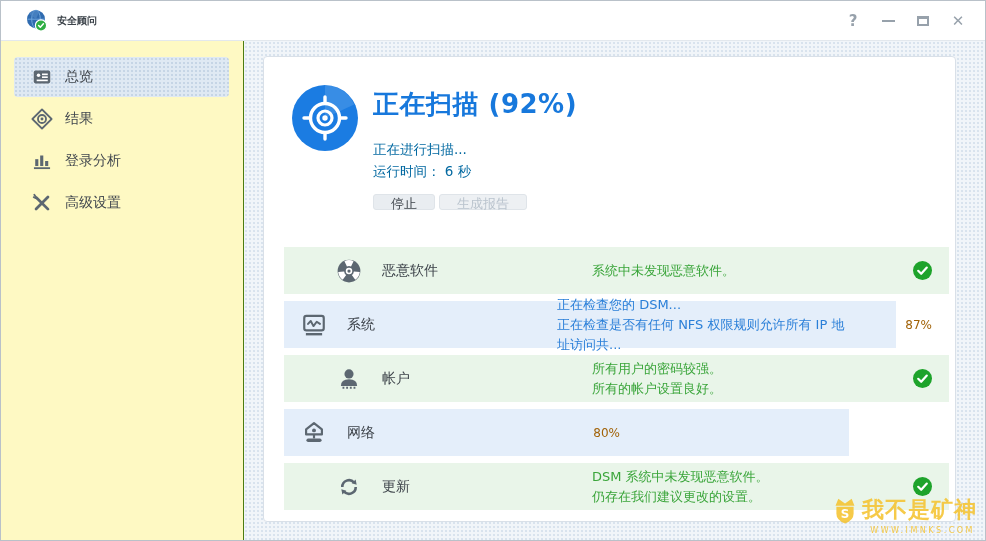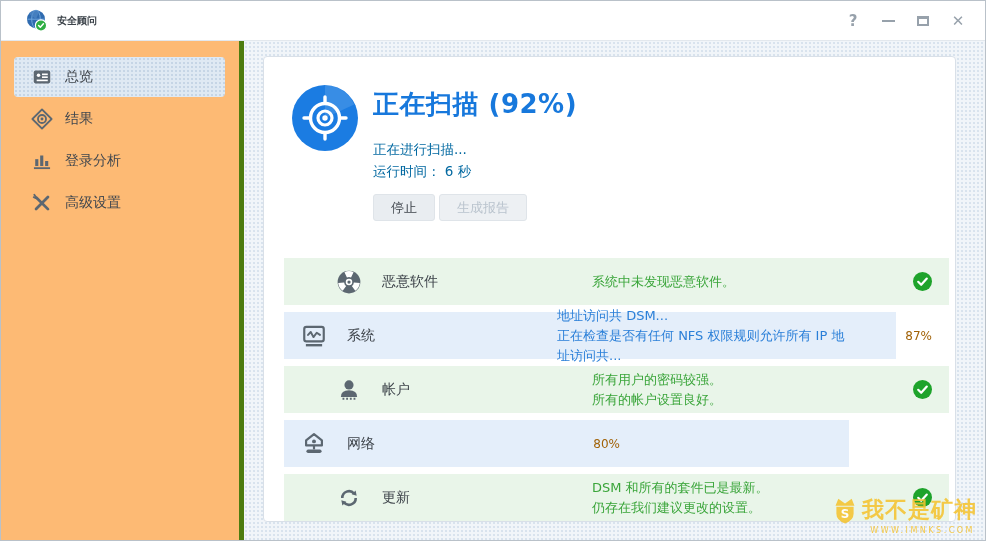--- a/index.html
+++ b/index.html
@@ -14,37 +14,37 @@
   .app-title { font-size:10px; font-weight:bold; color:#3c434a; }
   .titlebar-right { display:flex; align-items:center; gap:13px; }
   .winbtn { width:22px; height:22px; display:flex; align-items:center; justify-content:center; color:#97a1ab; font-size:15px; font-weight:bold; cursor:pointer; }
   .min-glyph { width:13px; height:2px; background:#97a1ab; }
   .max-glyph { width:12px; height:10px; border:2px solid #97a1ab; border-top-width:3px; }
 
   
   .app-body { flex:1; display:flex; min-height:0; }
 
   
-  .sidebar { width:243px; flex:0 0 243px; background:#fdba74; border-right:5px solid #4d7c0f; padding-top:16px; }
+  .sidebar { width:243px; flex:0 0 243px; background:#fef9c3; border-right:1px solid #4d7c0f; padding-top:16px; }
   .side-item { height:40px; margin:0 14px 2px 13px; border-radius:4px; display:flex; align-items:center; padding-left:17px; gap:12px; font-size:14px; color:#41474e; cursor:pointer; }
   .side-item.selected { background-color:#dfe9f3; background-image:radial-gradient(rgba(150,175,205,.35) 1px, transparent 1px); background-size:4px 4px; }
   .side-item .icn { display:flex; width:22px; justify-content:center; }
 
   
   .main { flex:1; background-color:#f1f5f9; background-image:radial-gradient(rgba(160,185,210,.3) 1px, transparent 1px); background-size:4px 4px; padding:15px 0 0 19px; position:relative; }
   .card { width:693px; height:466px; background:#fff; border:1px solid #d9e0e8; border-radius:4px; }
 
   
   .scan-header { display:flex; padding:28px 0 0 28px; }
   .scan-icon { width:66px; height:66px; flex:0 0 66px; }
   .scan-info { margin-left:15px; padding-top:2px; }
   .scan-title { font-size:26px; font-weight:bold; color:#1778dc; letter-spacing:0.5px; margin-bottom:16px; }
   .scan-line { font-size:13.5px; color:#0369a1; line-height:22px; }
   .scan-buttons { margin-top:12px; display:flex; gap:4px; }
-  .btn { height:27px; padding:0 17px; background:#e9edf1; border:1px solid #dfe4e9; border-radius:3px; font-size:13px; color:#3d434a; font-family:inherit; cursor:pointer; }
+  .btn { height:16px; padding:0 17px; background:#e9edf1; border:1px solid #dfe4e9; border-radius:3px; font-size:13px; color:#3d434a; font-family:inherit; cursor:pointer; }
   .btn.disabled { color:#b9c3cd; background:#edf0f3; cursor:default; }
 
   
   .rows { margin:37px 6px 0 20px; }
   .row { height:47px; margin-bottom:7px; display:flex; align-items:center; position:relative; background:#fff; }
   .row.green { background:#e9f5e9;padding-left:35px; }
   .row-fill { position:absolute; left:0; top:0; bottom:0; width:0; background:#e4eefa; z-index:0; }
   .row > .cell { position:relative; z-index:1; }
   .row-icon { margin-left:17px; width:26px; display:flex; justify-content:center; }
   .row-label { margin-left:20px; width:190px; color:#3d434a; font-size:14px; }
@@ -207,21 +207,21 @@
             <div class="row-fill" style="width: 92%;"></div>
             <span class="cell row-icon">
               <svg width="26" height="26" viewBox="0 0 24 24">
                 <rect x="3" y="3.5" width="18" height="13.5" rx="2" fill="none" stroke="#5c6771" stroke-width="2"></rect>
                 <polyline points="6.5 11, 9 8.3, 11.5 13, 14.5 9, 17.5 11" fill="none" stroke="#5c6771" stroke-width="1.8" stroke-linecap="round" stroke-linejoin="round"></polyline>
                 <line x1="4.5" y1="20.5" x2="19.5" y2="20.5" stroke="#5c6771" stroke-width="2.2"></line>
               </svg>
             </span>
             <span class="cell row-label">系统</span>
             <div class="cell row-status">
-              <div>地址访问共 DSM...</div>
+              <div>正在检查您的 DSM...</div>
               <div>正在检查是否有任何 NFS 权限规则允许所有 IP 地址访问共...</div>
             </div>
             <div class="cell row-right">
               <span class="percent">87%</span>
             </div>
           </div>
 
           <div class="row green">
             <span class="cell row-icon">
               <svg width="26" height="26" viewBox="0 0 24 24">
@@ -265,21 +265,21 @@
             <span class="cell row-icon">
               <svg width="26" height="26" viewBox="0 0 24 24">
                 <path d="M18.2 12 a6.2 6.2 0 0 1 -10.9 4.1" fill="none" stroke="#5c6771" stroke-width="2.4"></path>
                 <path d="M5.8 12 a6.2 6.2 0 0 1 10.9 -4.1" fill="none" stroke="#5c6771" stroke-width="2.4"></path>
                 <polygon points="4.9,14 9.5,15.5 5.9,19" fill="#5c6771"></polygon>
                 <polygon points="19.1,10 14.5,8.5 18.1,5" fill="#5c6771"></polygon>
               </svg>
             </span>
             <span class="cell row-label">更新</span>
             <div class="cell row-status">
-              <div>DSM 和所有的套件已是最新。</div>
+              <div>DSM 系统中未发现恶意软件。</div>
               <div>仍存在我们建议更改的设置。</div>
             </div>
             <div class="cell row-right">
               <span style="display:flex">
                 <svg width="19" height="19" viewBox="0 0 19 19">
                   <circle cx="9.5" cy="9.5" r="9.5" fill="#1ea32b"></circle>
                   <path d="M5.2 9.8 L8.2 12.8 L13.8 6.6" stroke="#fff" stroke-width="2.2" fill="none" stroke-linecap="round" stroke-linejoin="round"></path>
                 </svg>
               </span>
             </div>

